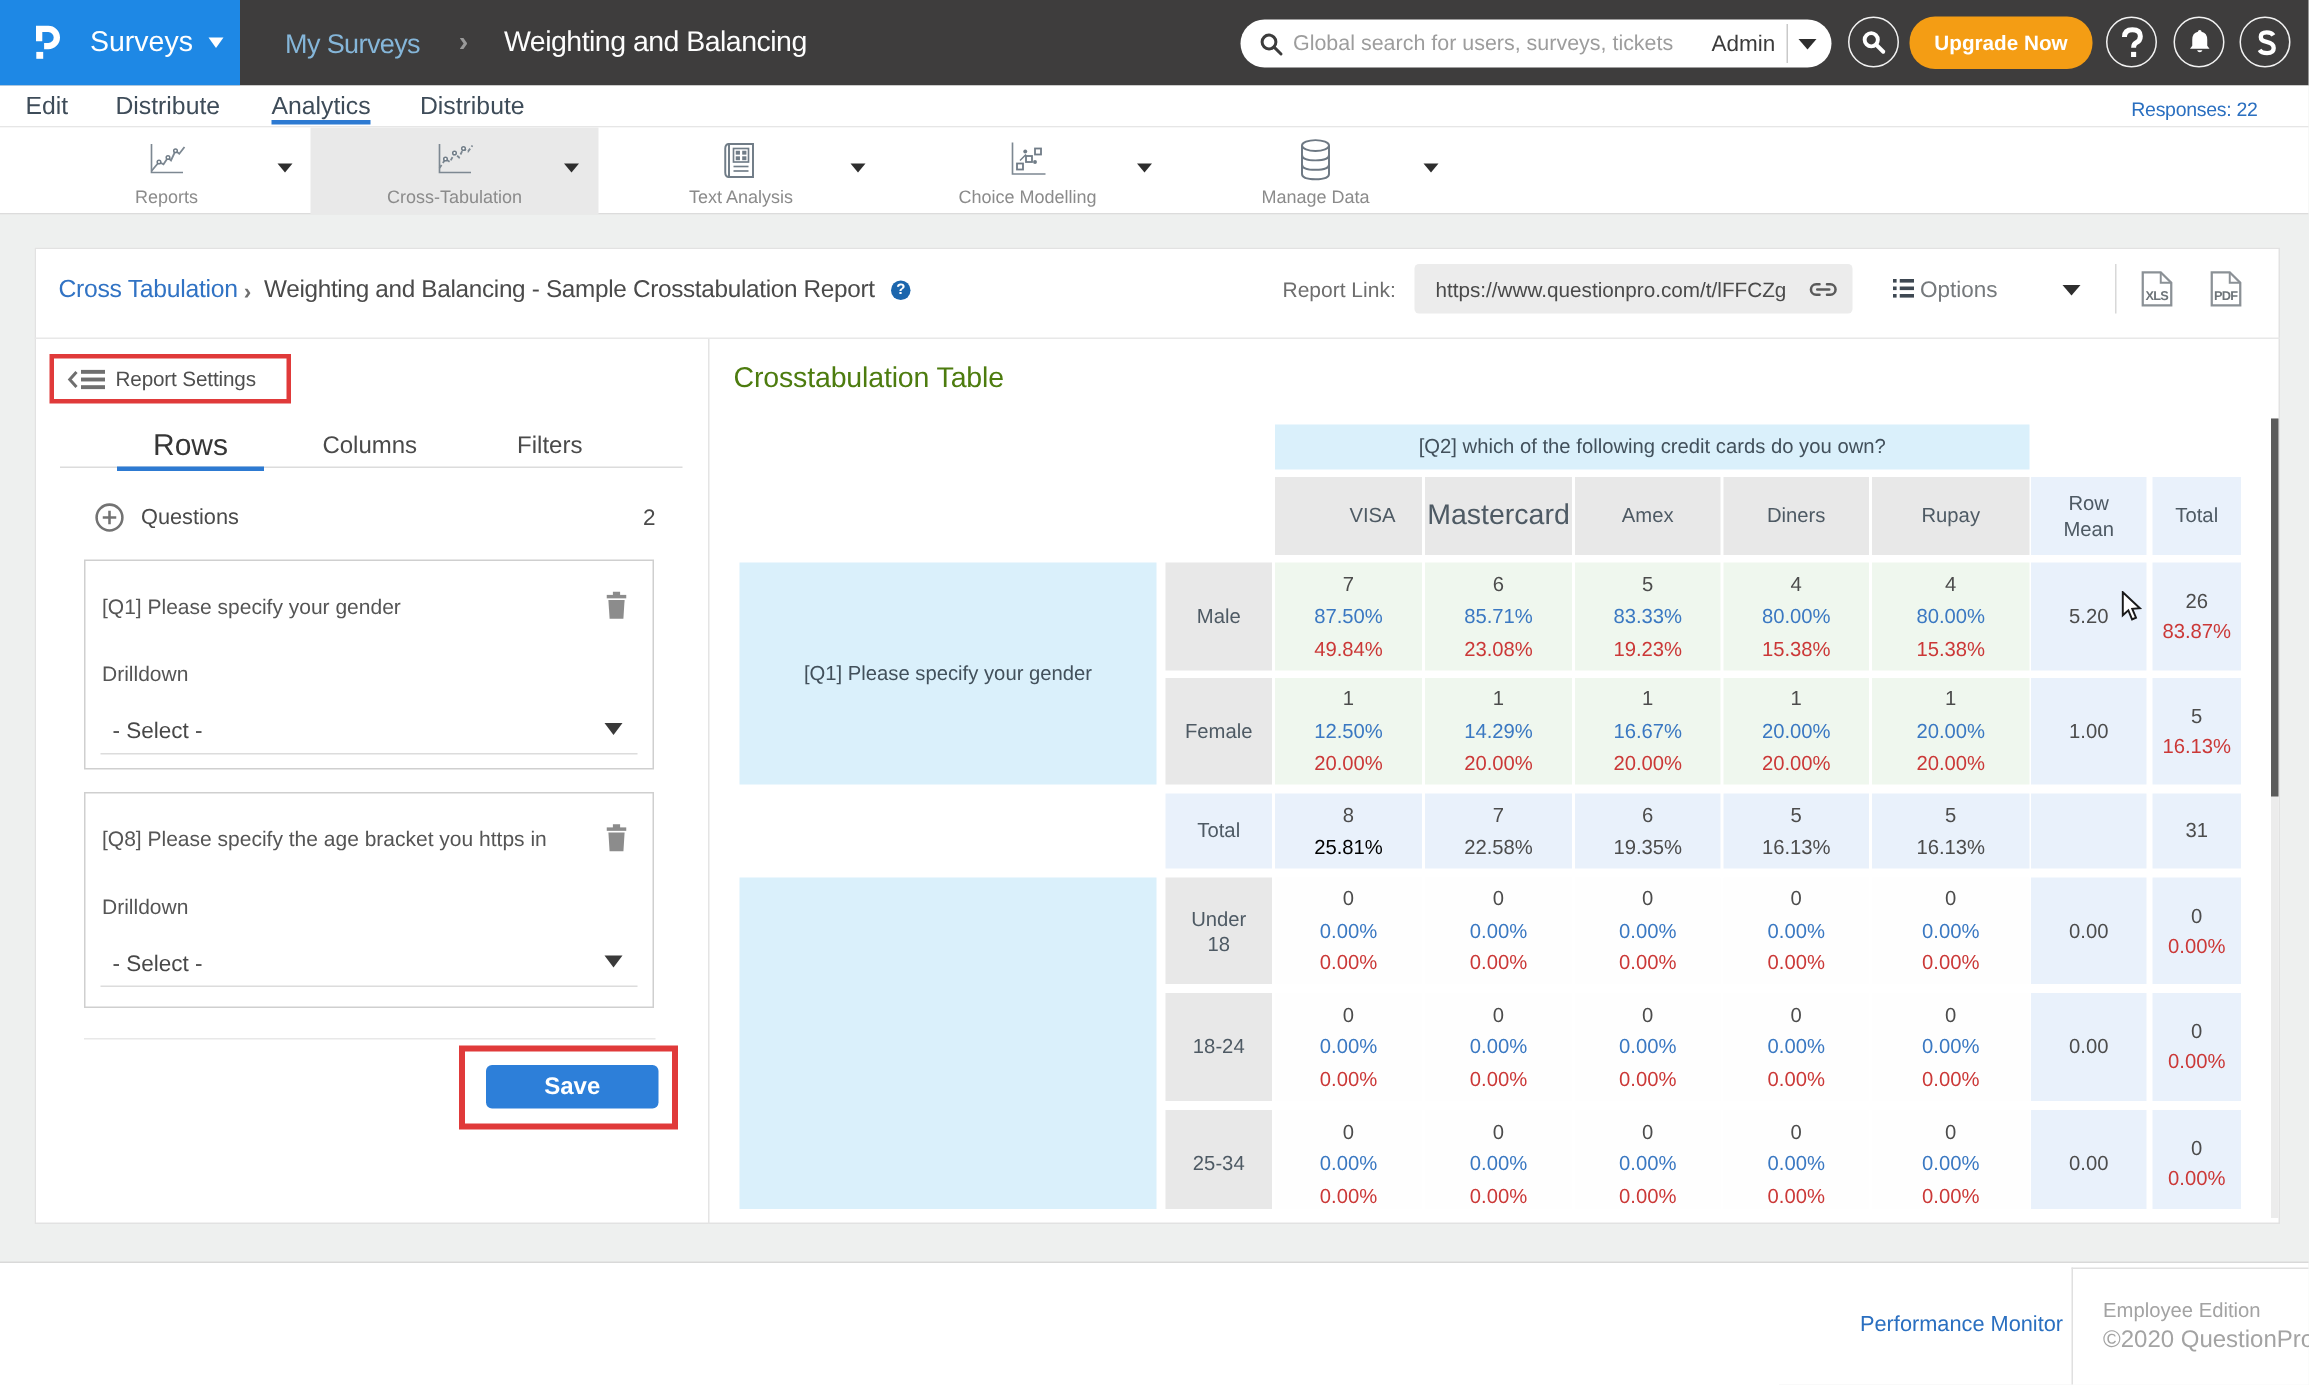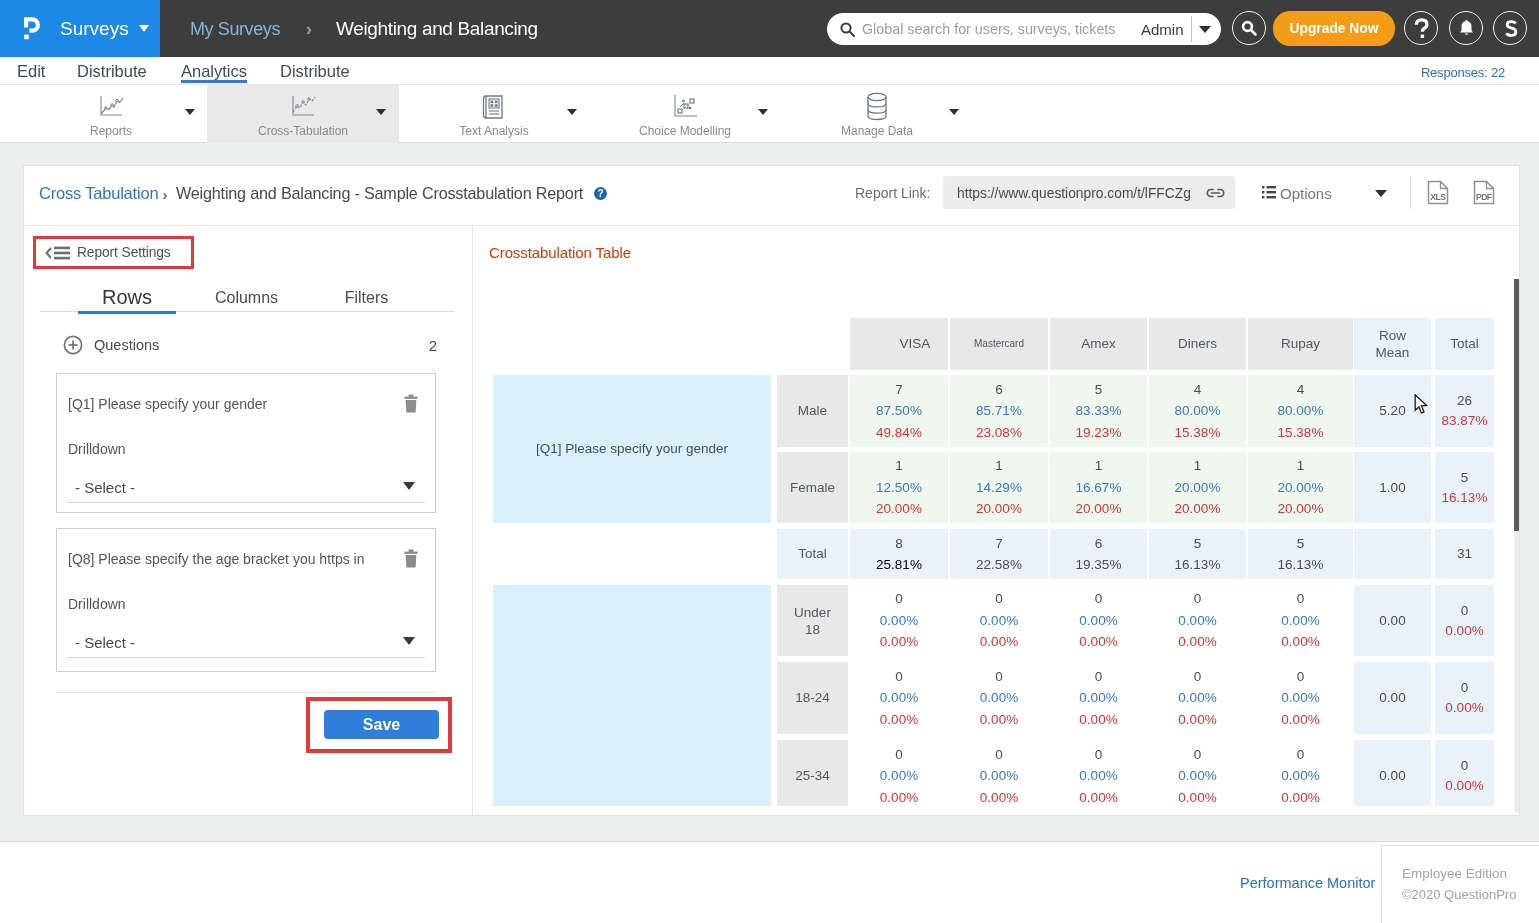--- a/index.html
+++ b/index.html
@@ -311,26 +311,27 @@
 <div class="abs" style="left:75px;top:630px;width:175px;height:24px;color:#484848;font-size:15px;">
     <div class="flexl" style="height:100%">- Select -</div>
   </div>
 <div class="abs" style="left:403px;top:637px;width:0;height:0;border-left:6.5px solid transparent;border-right:6.5px solid transparent;border-top:8px solid #3a3a3a;"></div>
 <div class="abs" style="left:67px;top:657px;width:358px;height:1px;background:#dcdcdc;"></div>
 <div class="abs" style="left:56px;top:692px;width:381px;height:1px;background:#e8e8e8;"></div>
 <div class="abs" style="left:306px;top:697px;width:146px;height:56px;border:4px solid #e03a3a;"></div>
 <div class="abs" style="left:324px;top:710px;width:115px;height:29px;background:#2d7fd9;border-radius:4px;color:#fff;font-size:16px;font-weight:bold;">
     <div class="flexc" style="width:100%;height:100%">Save</div>
   </div>
-<div class="abs" style="left:489px;top:240px;width:211px;height:25px;color:#c2410c;font-size:15px;letter-spacing:-0.1px;">
+<div class="abs" style="left:489px;top:240px;width:211px;height:25px;color:#4d7c0f;font-size:19px;letter-spacing:-0.1px;">
     <div class="flexl" style="height:100%">Crosstabulation Table</div>
   </div>
 <div class="abs" style="left:473px;top:230px;width:1041px;height:576px;overflow:hidden;">
+<div class="cell" style="left:377px;top:53px;width:503px;height:30px;background:#daf0fb;font-size:13.5px;color:#42505b;">[Q2] which of the following credit cards do you own?</div>
 <div class="cell" style="left:377px;top:88px;width:98px;height:52px;background:#e8e8e8;font-size:13.5px;color:#4e5a64;padding-left:32px;">VISA</div>
-<div class="cell" style="left:477px;top:88px;width:98px;height:52px;background:#e8e8e8;font-size:10px;color:#4e5a64;">Mastercard</div>
+<div class="cell" style="left:477px;top:88px;width:98px;height:52px;background:#e8e8e8;font-size:19px;color:#4e5a64;">Mastercard</div>
 <div class="cell" style="left:577px;top:88px;width:97px;height:52px;background:#e8e8e8;font-size:13.5px;color:#4e5a64;">Amex</div>
 <div class="cell" style="left:676px;top:88px;width:97px;height:52px;background:#e8e8e8;font-size:13.5px;color:#4e5a64;">Diners</div>
 <div class="cell" style="left:775px;top:88px;width:105px;height:52px;background:#e8e8e8;font-size:13.5px;color:#4e5a64;">Rupay</div>
 <div class="cell" style="left:881px;top:88px;width:77px;height:52px;background:#e9f1fb;font-size:13.5px;color:#4e5a64;">
       <div style="line-height:17px;text-align:center">Row<br>Mean</div>
     </div>
 <div class="cell" style="left:962px;top:88px;width:59px;height:52px;background:#e9f1fb;font-size:13.5px;color:#4e5a64;">Total</div>
 <div class="cell" style="left:20px;top:145px;width:278px;height:148px;background:#daf0fb;font-size:13.5px;color:#42505b;">[Q1] Please specify your gender</div>
 <div class="cell" style="left:20px;top:355px;width:278px;height:223px;background:#daf0fb;"></div>
 <div class="cell" style="left:304px;top:145px;width:71px;height:72px;background:#e8e8e8;font-size:13.5px;color:#4e5a64;">Male</div>
@@ -523,14 +524,14 @@
 <div class="abs" style="left:1514px;top:279px;width:5px;height:252px;background:#5b5b5b;"></div>
 <div class="abs" style="left:0px;top:841px;width:1539px;height:1px;background:#d9d9d9;"></div>
 <div class="abs" style="left:0px;top:842px;width:1539px;height:81px;background:#fff;"></div>
 <div class="abs" style="left:1240px;top:870px;width:132px;height:25px;color:#2a6fc0;font-size:14.5px;">
     <div class="flexl" style="height:100%">Performance Monitor</div>
   </div>
 <div class="abs" style="left:1381px;top:845px;width:158px;height:78px;background:#fff;border-left:1px solid #e0e0e0;border-top:1px solid #e0e0e0;"></div>
 <div class="abs" style="left:1402px;top:863px;width:128px;height:20px;color:#a3a3a3;font-size:13.5px;">
     <div class="flexl" style="height:100%">Employee Edition</div>
   </div>
-<div class="abs" style="left:1402px;top:884px;width:128px;height:20px;color:#a3a3a3;font-size:13px;">
+<div class="abs" style="left:1402px;top:884px;width:128px;height:20px;color:#a3a3a3;font-size:16px;">
     <div class="flexl" style="height:100%">©2020 QuestionPro</div>
   </div>
 </body></html>

